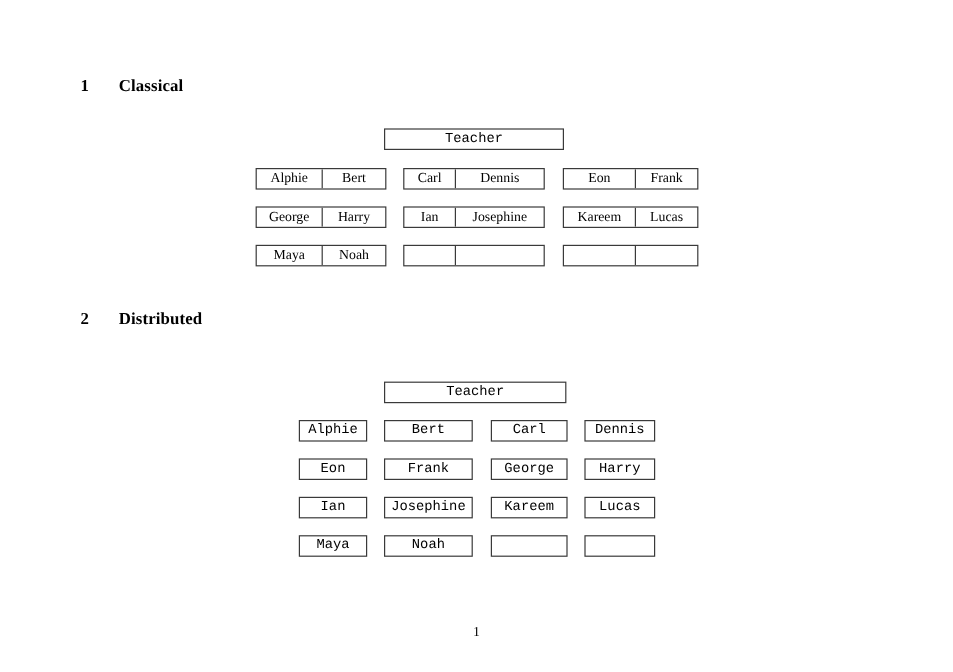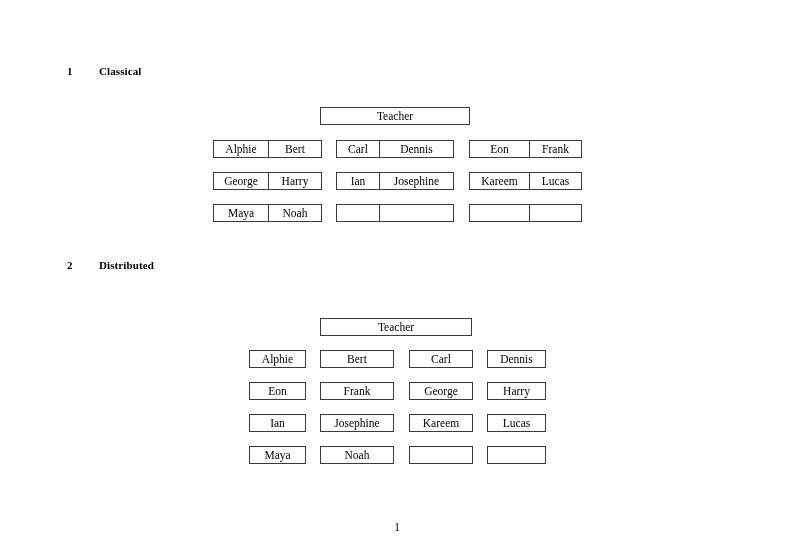--- a/index.html
+++ b/index.html
@@ -17,21 +17,21 @@
   }
   .page {
     position: absolute;
     inset: 0;
   }
 
   
   .section-heading {
     position: absolute;
     font-weight: bold;
-    font-size: 11px;
+    font-size: 14px;
     line-height: 1;
     white-space: nowrap;
     letter-spacing: 0.1px;
   }
   .section-heading .sec-num {
     display: inline-block;
     width: 32px;
   }
   #heading-classical { left: 67px; top: 66px; }
   #heading-distributed { left: 67px; top: 260px; }
@@ -41,20 +41,21 @@
     position: absolute;
     box-sizing: border-box;
     border: 1px solid #3a3a3a;
     background: #ffffff;
     height: 18px;
     font-size: 11.5px;
     line-height: 16px;
     text-align: center;
     white-space: nowrap;
     overflow: hidden;
+    font-family: Liberation Mono, monospace;
   }
 
   
   .teacher-box {
     display: flex;
     align-items: center;
     justify-content: center;
   }
   #s1-teacher { left: 320px; top: 107px; width: 150px; }
   #s2-teacher { left: 320px; top: 318px; width: 152px; }

